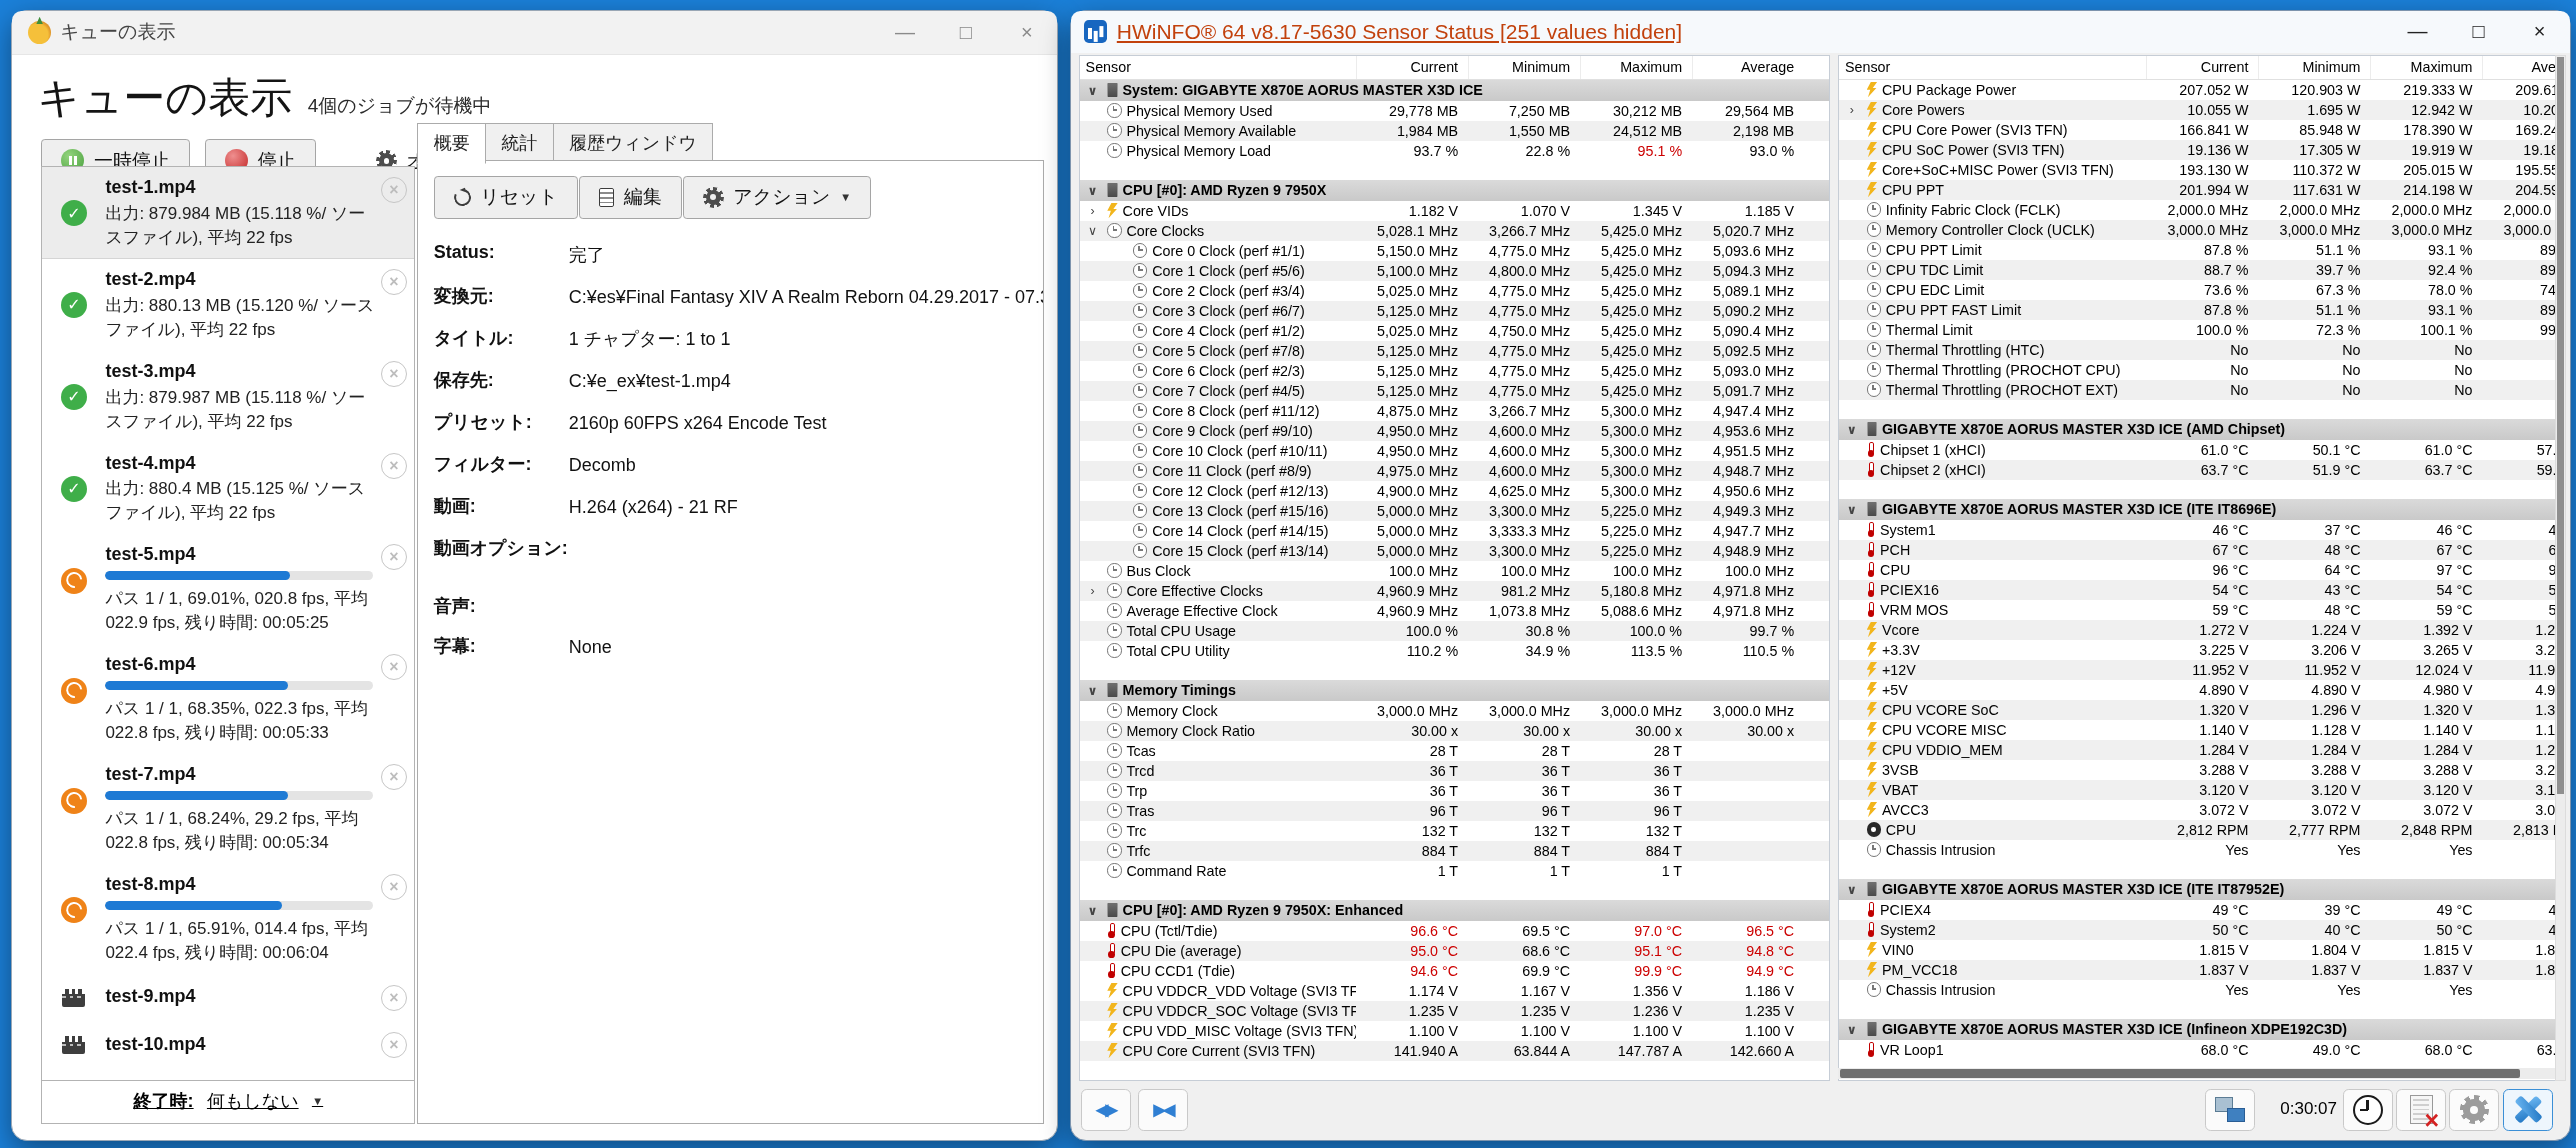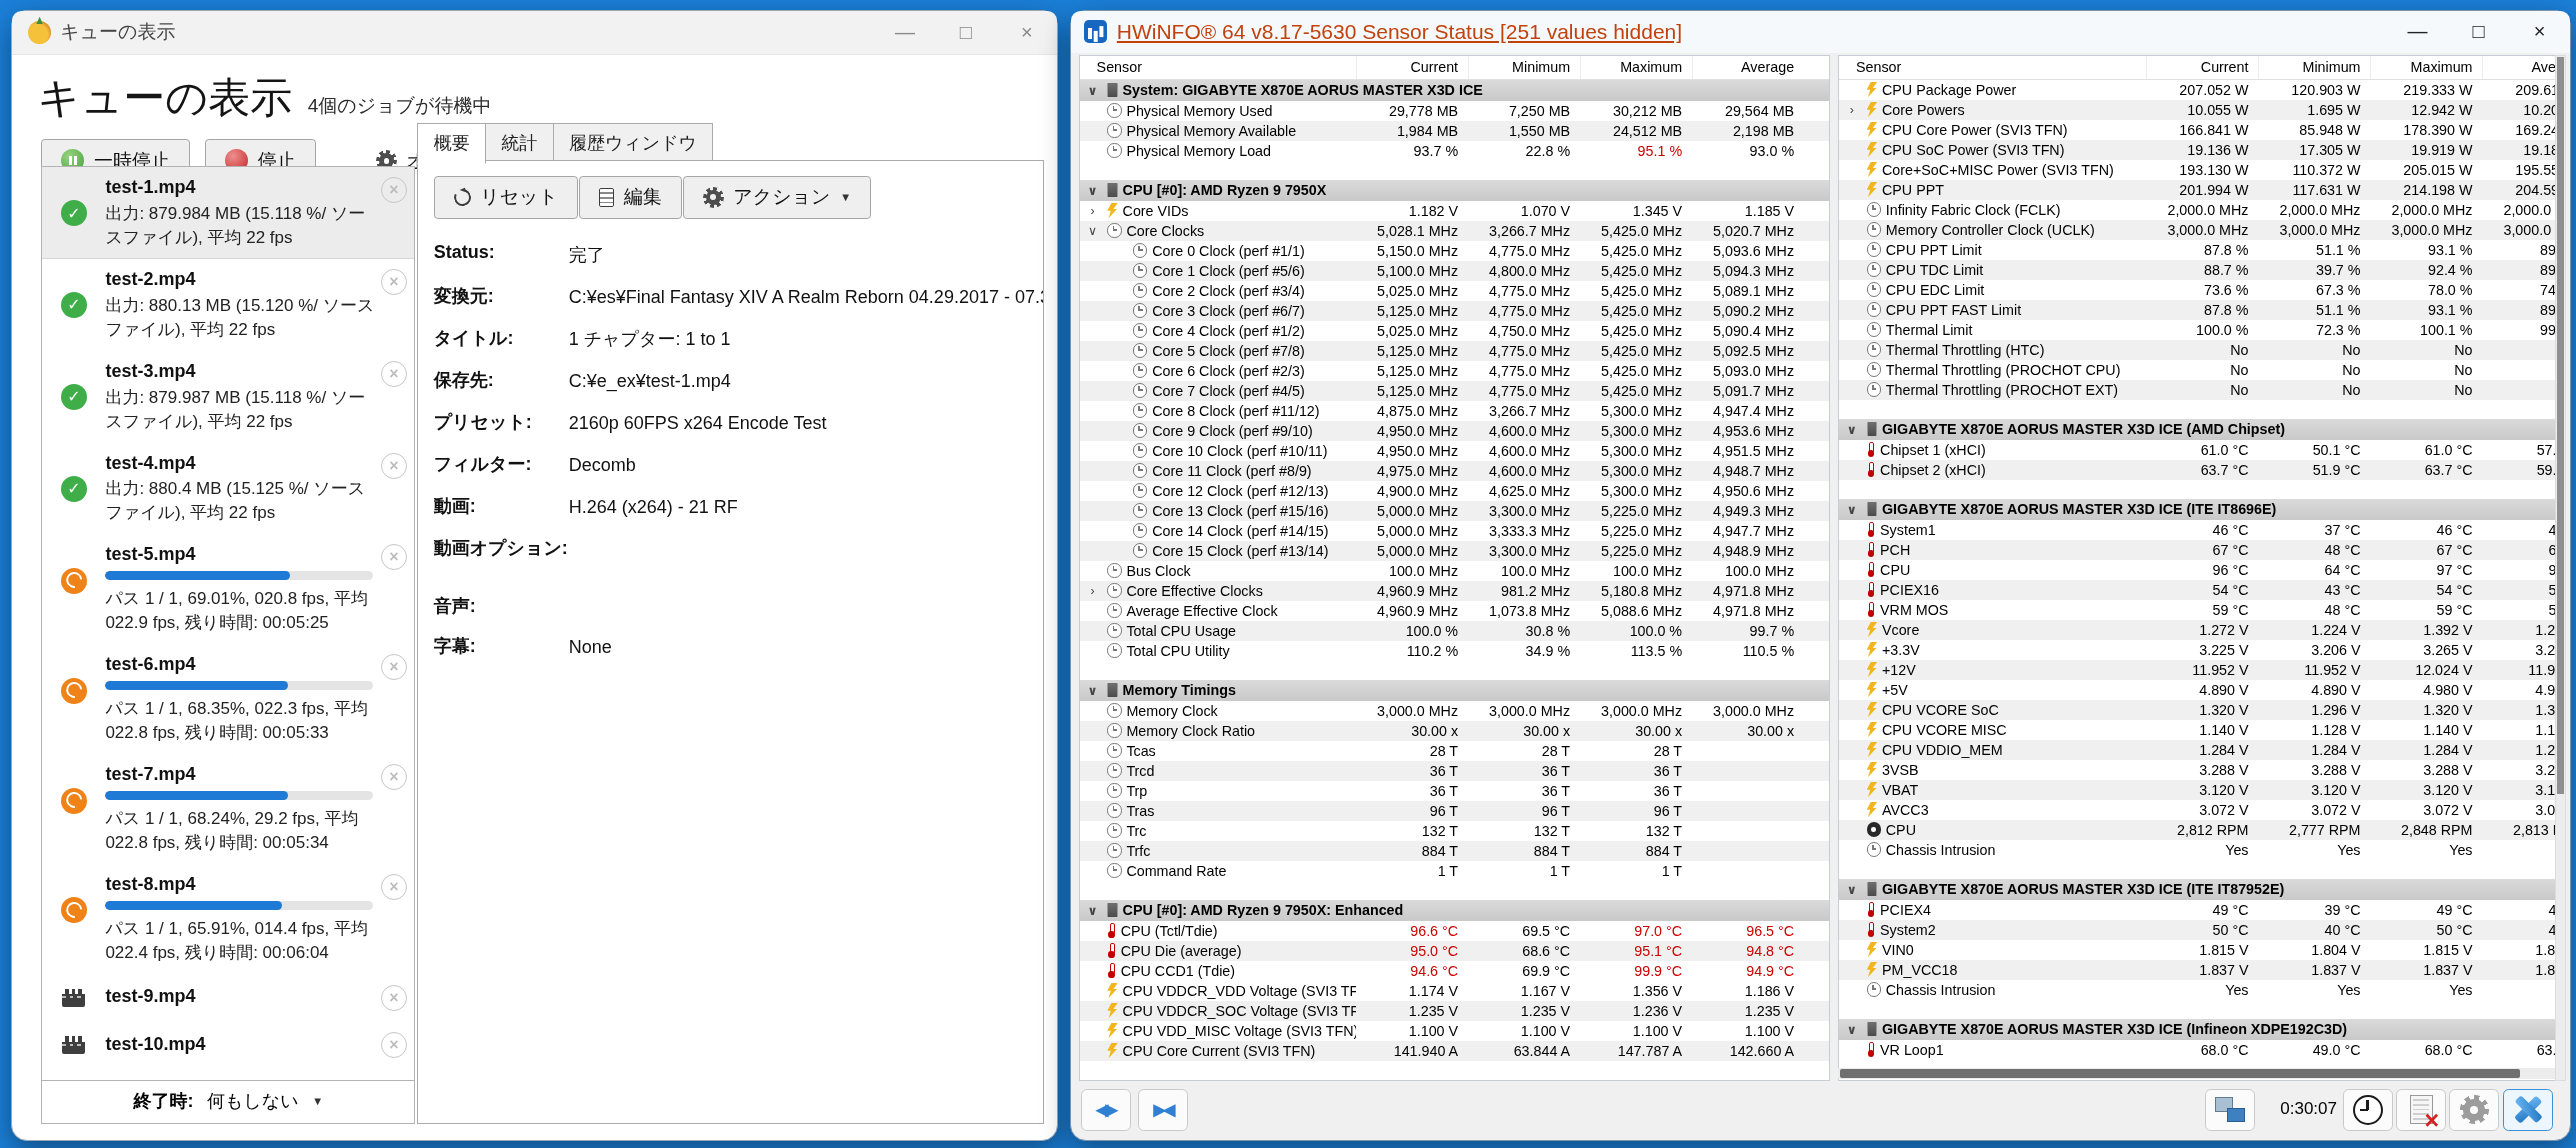--- a/index.html
+++ b/index.html
@@ -47,21 +47,21 @@
   .jfill { height:100%; background:#1e7ad4; border-radius:4.8px; }
   .ic-done { width:26px; height:26px; border-radius:50%; background:#3fae49; color:#fff; font-size:16px; font-weight:bold; display:flex; align-items:center; justify-content:center; flex:none; }
   .ic-sync { width:26px; height:26px; border-radius:50%; background:#ef8318; position:relative; flex:none; }
   .ic-sync::before { content:""; position:absolute; inset:4.8px; border:2.9px solid #fff; border-radius:50%; border-right-color:transparent; transform:rotate(40deg); }
   .ic-clap { width:23px; height:18px; background:#3e3e3e; border-radius:1.9px; position:relative; flex:none; }
   .ic-clap::before { content:""; position:absolute; top:0; left:0; right:0; height:5.7px; background:repeating-linear-gradient(90deg, #fff 0 2.9px, #3e3e3e 2.9px 6.7px); }
   .ic-clap::after { content:""; position:absolute; top:7.6px; left:0; right:0; height:1.9px; background:repeating-linear-gradient(90deg, #bdbdbd 0 3.8px, #3e3e3e 3.8px 7.6px); }
   .ic-close { width:26px; height:26px; border-radius:50%; border:1.9px solid #c6c6c6; color:#bdbdbd; font-size:16px; font-weight:bold; display:flex; align-items:center; justify-content:center; flex:none; margin-top:1.9px; }
   .job.wait .ic-close { margin-top:0; }
 
-  .hb-footer { position:absolute; left:29px; bottom:15.3px; width:374px; height:45px; border:1px solid #b3b3b3; border-top:none; display:flex; align-items:center; justify-content:center; gap:13.3px; font-size:18px; }
+  .hb-footer { position:absolute; left:29px; bottom:15.3px; width:374px; height:45px; border:1px solid #b3b3b3; border-top:none; display:flex; align-items:center; justify-content:center; gap:13.3px; font-size:18px;text-decoration:underline; }
   .hb-footer .flabel { font-weight:bold; }
 
   .tabs { position:absolute; left:405px; top:112px; display:flex; font-size:18px; }
   .tab { padding:7.6px 15.3px; border:1px solid #ababab; border-left:none; background:#f0f0f0; color:#222; }
   .tab:first-child { border-left:1px solid #ababab; }
   .tab.active { background:#fff; border-bottom-color:#fff; position:relative; z-index:2; }
   .detail { position:absolute; left:405px; top:149px; right:13.3px; bottom:15.3px; border:1px solid #ababab; background:#fff; padding:15.3px 0 0 15.3px; overflow:hidden; }
   .detail-btns { display:flex; gap:1px; margin-bottom:23px; }
   .frow { display:flex; margin-bottom:16px; }
   .frow.gaptop { margin-top:34px; }
@@ -75,21 +75,21 @@
   .hw-logo { width:23px; height:23px; border-radius:4.8px; background:#1766c0; position:relative; flex:none; }
   .hw-logo::before { content:""; position:absolute; left:3.8px; bottom:3.8px; width:3.8px; height:11.4px; background:#fff; box-shadow:5.7px 2.9px 0 0px #fff, 11.4px -1.9px 0 0 #fff; }
   .hw-title-text { margin-left:9.5px; font-size:21px; color:#c2410c;text-decoration:underline; }
   .hw .winctl span { color:#222; }
   .panel { position:absolute; top:44px; bottom:59px; background:#fff; border:1px solid #c6cdd6; overflow:hidden; font-size:14.3px; color:#000; }
   .p1 { left:7.6px; width:751px; }
   .p2 { left:767px; width:723px; }
   .p2in { width:755px; }
   .shead { display:grid; grid-template-columns:minmax(0,1fr) 112px 112px 112px 112px; height:24px; align-items:center; border-bottom:1px solid #e0e0e0; }
   .p1 .shead, .p1 .srow { padding-right:25px; }
-  .shead .hsensor { padding-left:17px; }
+  .shead .hsensor { padding-left:6px; }
   .shead .hval { text-align:right; padding-right:9.5px; height:100%; display:flex; align-items:center; justify-content:flex-end; border-left:1px solid #ececec; }
   .srow { display:grid; grid-template-columns:minmax(0,1fr) 112px 112px 112px 112px; height:20px; align-items:center; }
   .srow.alt { background:#f0f0f0; }
   .sval { text-align:right; padding-right:9.5px; white-space:nowrap; overflow:hidden; }
   .sval.red { color:#cc0000; }
   .slab { display:flex; align-items:center; gap:4.8px; padding-left:2.9px; white-space:nowrap; overflow:hidden; }
   .chev { width:20px; text-align:center; color:#444; font-size:12.4px; flex:none; }
   .indent { width:21px; flex:none; }
   .gap { height:19px; background:#fff; }
   .sech { height:21px; display:flex; align-items:center; gap:4.8px; background:linear-gradient(#dadada,#c9c9c9); font-weight:bold; padding-left:2.9px; white-space:nowrap; overflow:hidden; }

